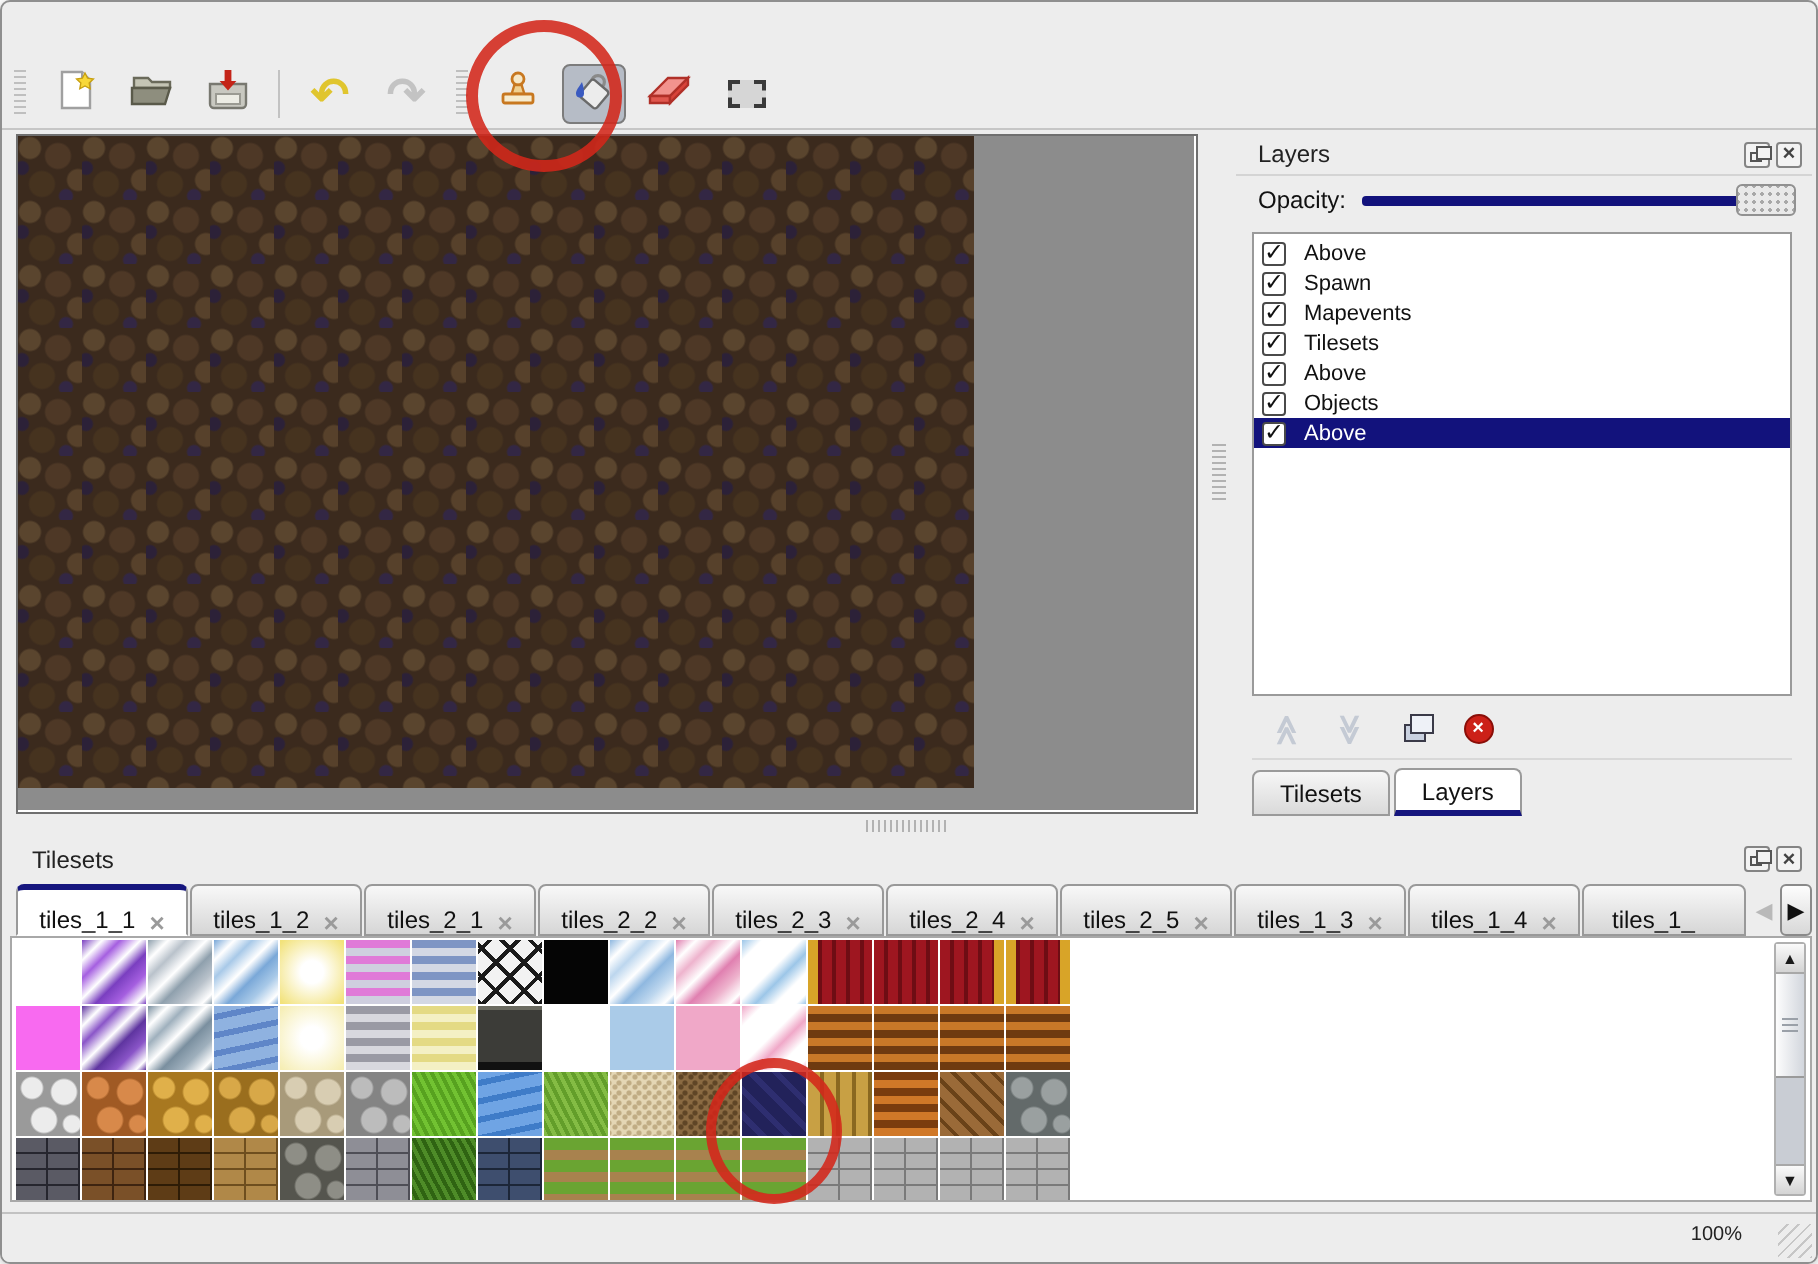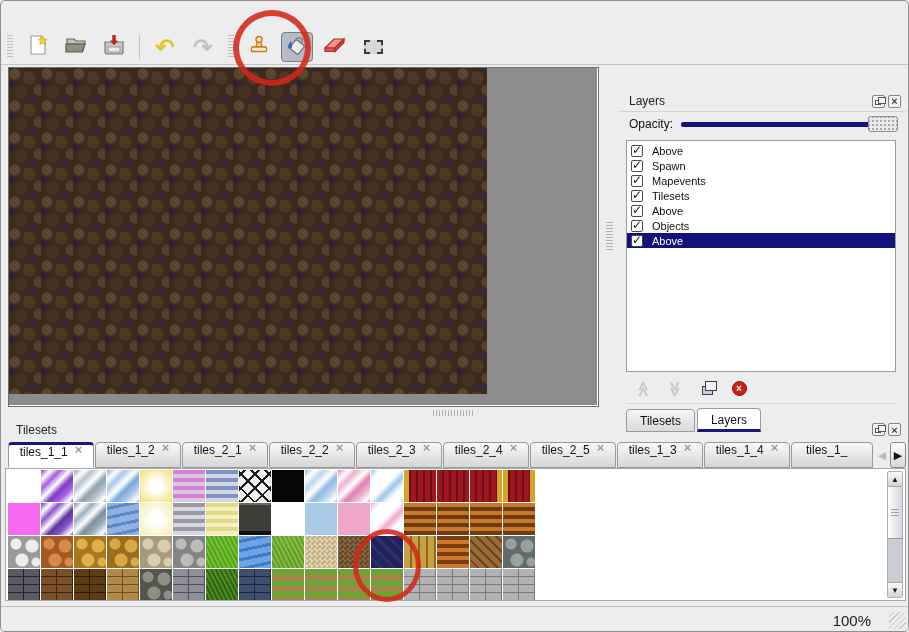--- a/index.html
+++ b/index.html
@@ -47,21 +47,21 @@
   .panel-titlebar{display:flex;align-items:center;height:21px;padding:0 5px 0 11px;}
   .panel-title{font-size:12px;color:#222;}
   .win-btns{margin-left:auto;display:flex;gap:3px;}
   .win-btn{width:13px;height:13px;border:1px solid #848484;border-radius:2px;background:#f3f3f3;
     position:relative;display:flex;align-items:center;justify-content:center;padding:0;}
   .float-icon{position:absolute;left:2px;top:4px;width:6px;height:5px;border:1px solid #555;background:#f3f3f3;}
   .float-icon::before{content:"";position:absolute;left:2px;top:-4px;width:6px;height:5px;border:1px solid #555;background:#f3f3f3;}
   .close-glyph{font-size:11px;font-weight:bold;color:#444;line-height:10px;}
 
   
-  .layers-panel{position:absolute;left:617px;top:66px;width:288px;height:341px;margin-top:24px;}
+  .layers-panel{position:absolute;left:617px;top:66px;width:288px;height:341px;}
   .layers-panel .panel-titlebar{border-bottom:1px solid #d4d4d4;}
   .opacity-row{display:flex;align-items:center;height:24px;padding:0 8px 0 11px;gap:8px;text-align:center;}
   .slider{position:relative;flex:1;height:17px;}
   .slider-track{position:absolute;left:0;right:2px;top:6px;height:5px;background:#12127c;border-radius:2px;}
   .slider-handle{position:absolute;right:0;top:0;width:30px;height:16px;border:1px solid #919191;border-radius:3px;
     background-color:#e9e9e9;background-image:radial-gradient(#a8a8a8 .8px,transparent 1px);background-size:4px 4px;background-position:2px 2px;}
   .layers-list{position:absolute;left:8px;right:10px;top:49px;bottom:60px;background:#fff;border:1px solid #9a9a9a;overflow:hidden;padding-top:2px;}
   .layer-row{display:flex;align-items:center;height:15px;padding-left:4px;font-size:11px;}
   .layer-row.selected{background:#12127c;color:#fff;}
   .cbx{width:12px;height:12px;background:#fff;border:1px solid #4a4a4a;border-radius:2px;margin-right:9px;
@@ -78,21 +78,21 @@
   .del-icon{width:15px;height:15px;border-radius:50%;background:#cc2018;border:1px solid #8a0e08;color:#fff;
     display:flex;align-items:center;justify-content:center;font-size:10px;font-weight:bold;line-height:10px;}
   .panel-tabs{position:absolute;left:8px;bottom:0;height:24px;display:flex;align-items:flex-end;}
   .ptab{padding:4px 13px 3px;margin-right:2px;font-size:12px;border:1px solid #9a9a9a;border-radius:4px 4px 0 0;
     background:linear-gradient(#f6f6f6,#dadada);}
   .ptab.active{background:#fff;border-bottom:3px solid #16167e;padding-bottom:2px;}
 
   
   .tilesets-panel{position:absolute;left:4px;top:418px;width:901px;height:188px;}
   .tileset-tabbar{position:absolute;left:0;right:0;top:21px;height:28px;display:flex;align-items:flex-end;padding-left:3px;}
-  .ttab{height:26px;min-width:86px;display:flex;align-items:flex-start;justify-content:center;gap:7px;
+  .ttab{height:26px;min-width:86px;display:flex;align-items:flex-end;justify-content:center;gap:7px;
     font-size:12px;border:1px solid #999;border-radius:4px 4px 0 0;margin-right:1px;
     background:linear-gradient(#f8f8f8,#d6d6d6);}
   .ttab.active{background:#fff;border-top:3px solid #16167e;border-bottom-color:#fff;}
   .ttab.truncated{min-width:0;width:82px;overflow:hidden;justify-content:flex-start;padding-left:14px;}
   .tab-close{color:#9a9a9a;font-weight:bold;font-size:13px;line-height:10px;}
   .tab-scroll{margin-left:auto;display:flex;align-items:center;height:26px;}
   .tab-arrow{width:16px;height:26px;display:flex;align-items:center;justify-content:center;background:none;border:none;font-size:11px;padding:0;}
   .tab-arrow.disabled{color:#b9b9b9;}
   .tab-arrow.next{border:1px solid #8a8a8a;border-radius:3px;background:linear-gradient(#fdfdfd,#d8d8d8);color:#111;}
 
@@ -104,21 +104,21 @@
     font-size:8px;color:#1a1a1a;background:linear-gradient(#fafafa,#d4d4d4);border:0;}
   .vs-arrow.up{top:0;border-bottom:1px solid #a8a8a8;}
   .vs-arrow.down{bottom:0;border-top:1px solid #a8a8a8;}
   .vs-thumb{position:absolute;left:0;right:0;top:15px;height:52px;background:linear-gradient(90deg,#fdfdfd,#d2d6dd);
     border-bottom:1px solid #9a9a9a;}
   .vs-thumb::after{content:"";position:absolute;left:3px;right:3px;top:22px;height:7px;
     background:repeating-linear-gradient(180deg,#9aa0a8 0 1px,transparent 1px 3px);}
 
   
   .statusbar{position:absolute;left:0;right:0;bottom:0;height:25px;border-top:1px solid #c2c2c2;background:#ededed;}
-  .zoom-level{position:absolute;right:37px;top:5px;font-size:15px;color:#222;}
+  .zoom-level{position:absolute;right:37px;top:5px;font-size:10px;color:#222;}
   .resize-grip{position:absolute;right:2px;bottom:2px;width:17px;height:17px;
     background:repeating-linear-gradient(135deg,transparent 0 3px,#c6c6c6 3px 4px);}
 
   
   .annotation{position:absolute;border-radius:50%;pointer-events:none;z-index:50;}
   .circle1{left:232px;top:9px;width:78px;height:76px;border:6px solid rgba(211,39,26,.88);}
   .circle2{left:352px;top:528px;width:68px;height:73px;border:5px solid rgba(211,39,26,.88);}
 </style>
 </head>
 <body>

